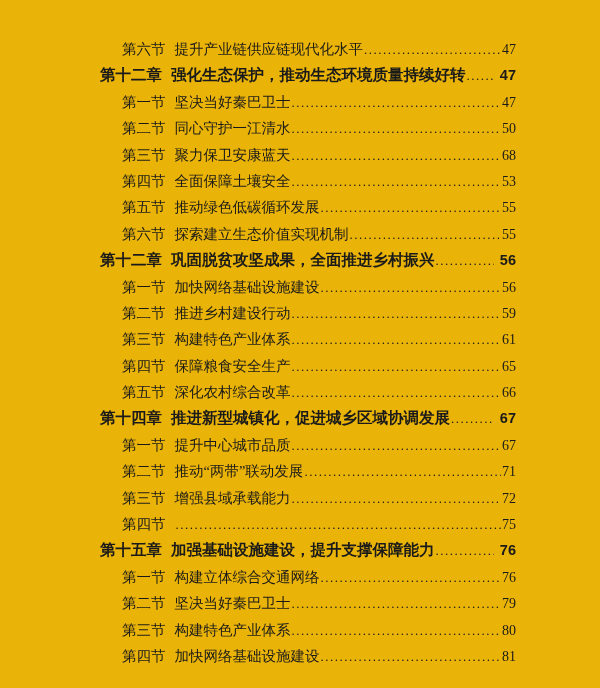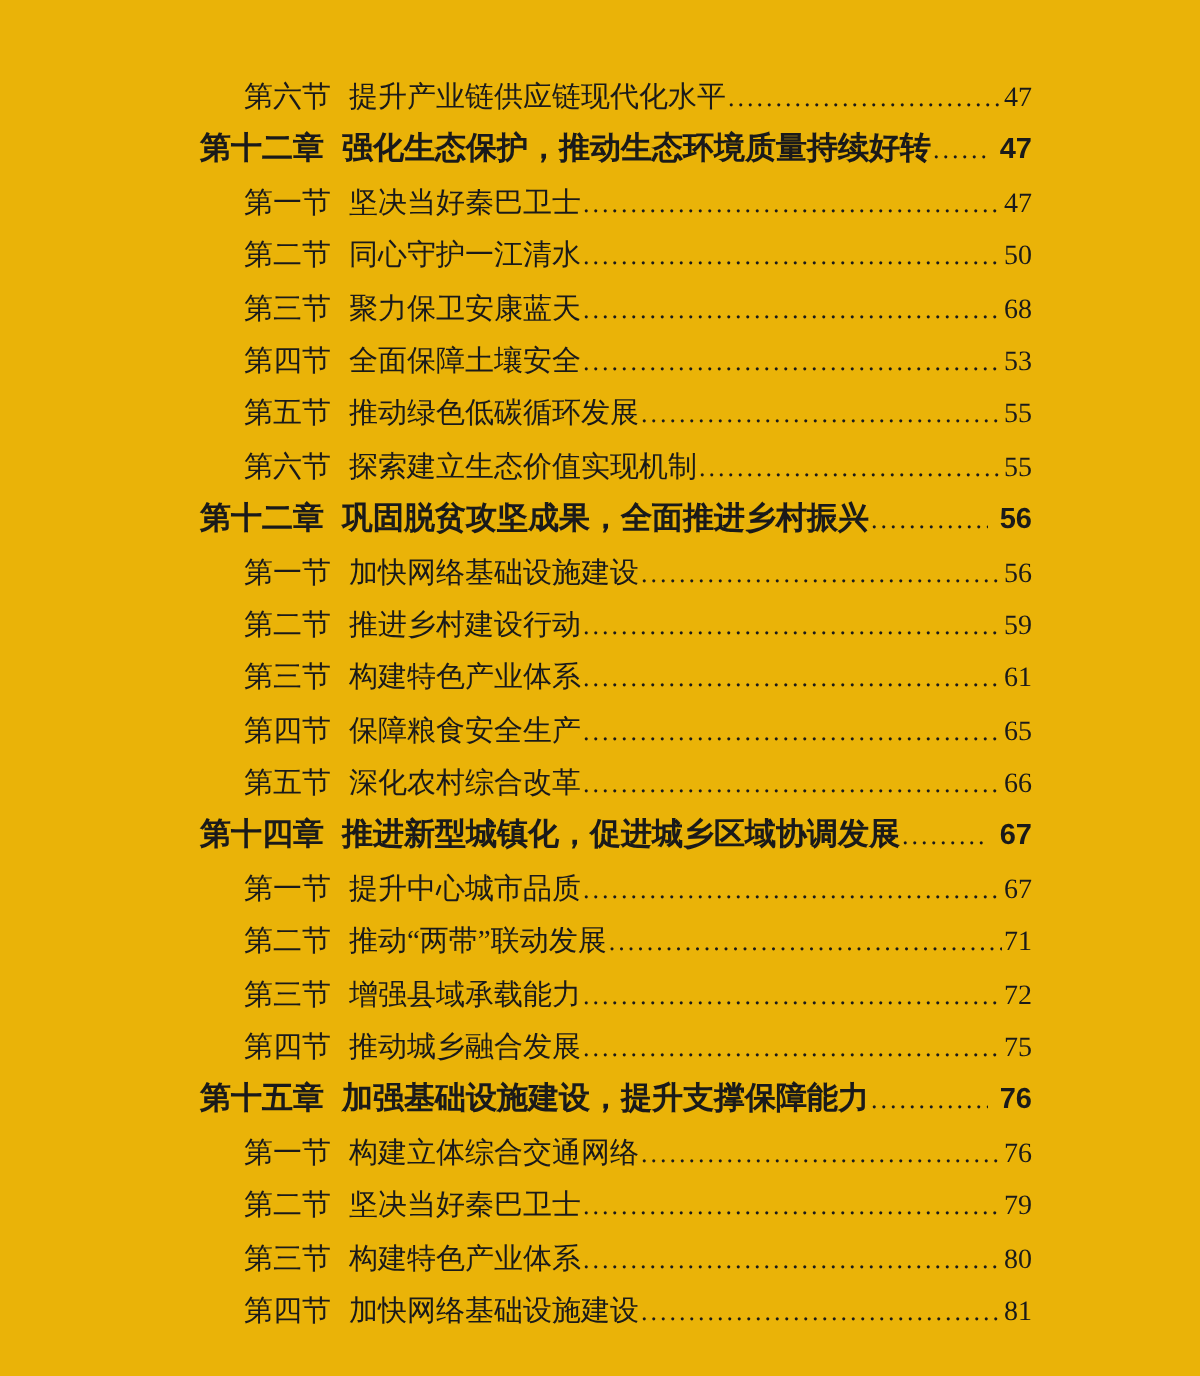--- a/index.html
+++ b/index.html
@@ -177,21 +177,20 @@
     <span class="page-num">71</span>
   </div>
       <div class="row section">
     <span class="label">第三节</span>
     <span class="title">增强县域承载能力</span>
     <span class="leader"></span>
     <span class="page-num">72</span>
   </div>
       <div class="row section">
     <span class="label">第四节</span>
-    <span class="title">推动城乡融合发展</span>
     <span class="leader"></span>
     <span class="page-num">75</span>
   </div>
       <div class="row chapter">
     <span class="label">第十五章</span>
     <span class="title">加强基础设施建设，提升支撑保障能力</span>
     <span class="leader"></span>
     <span class="page-num">76</span>
   </div>
       <div class="row section">

